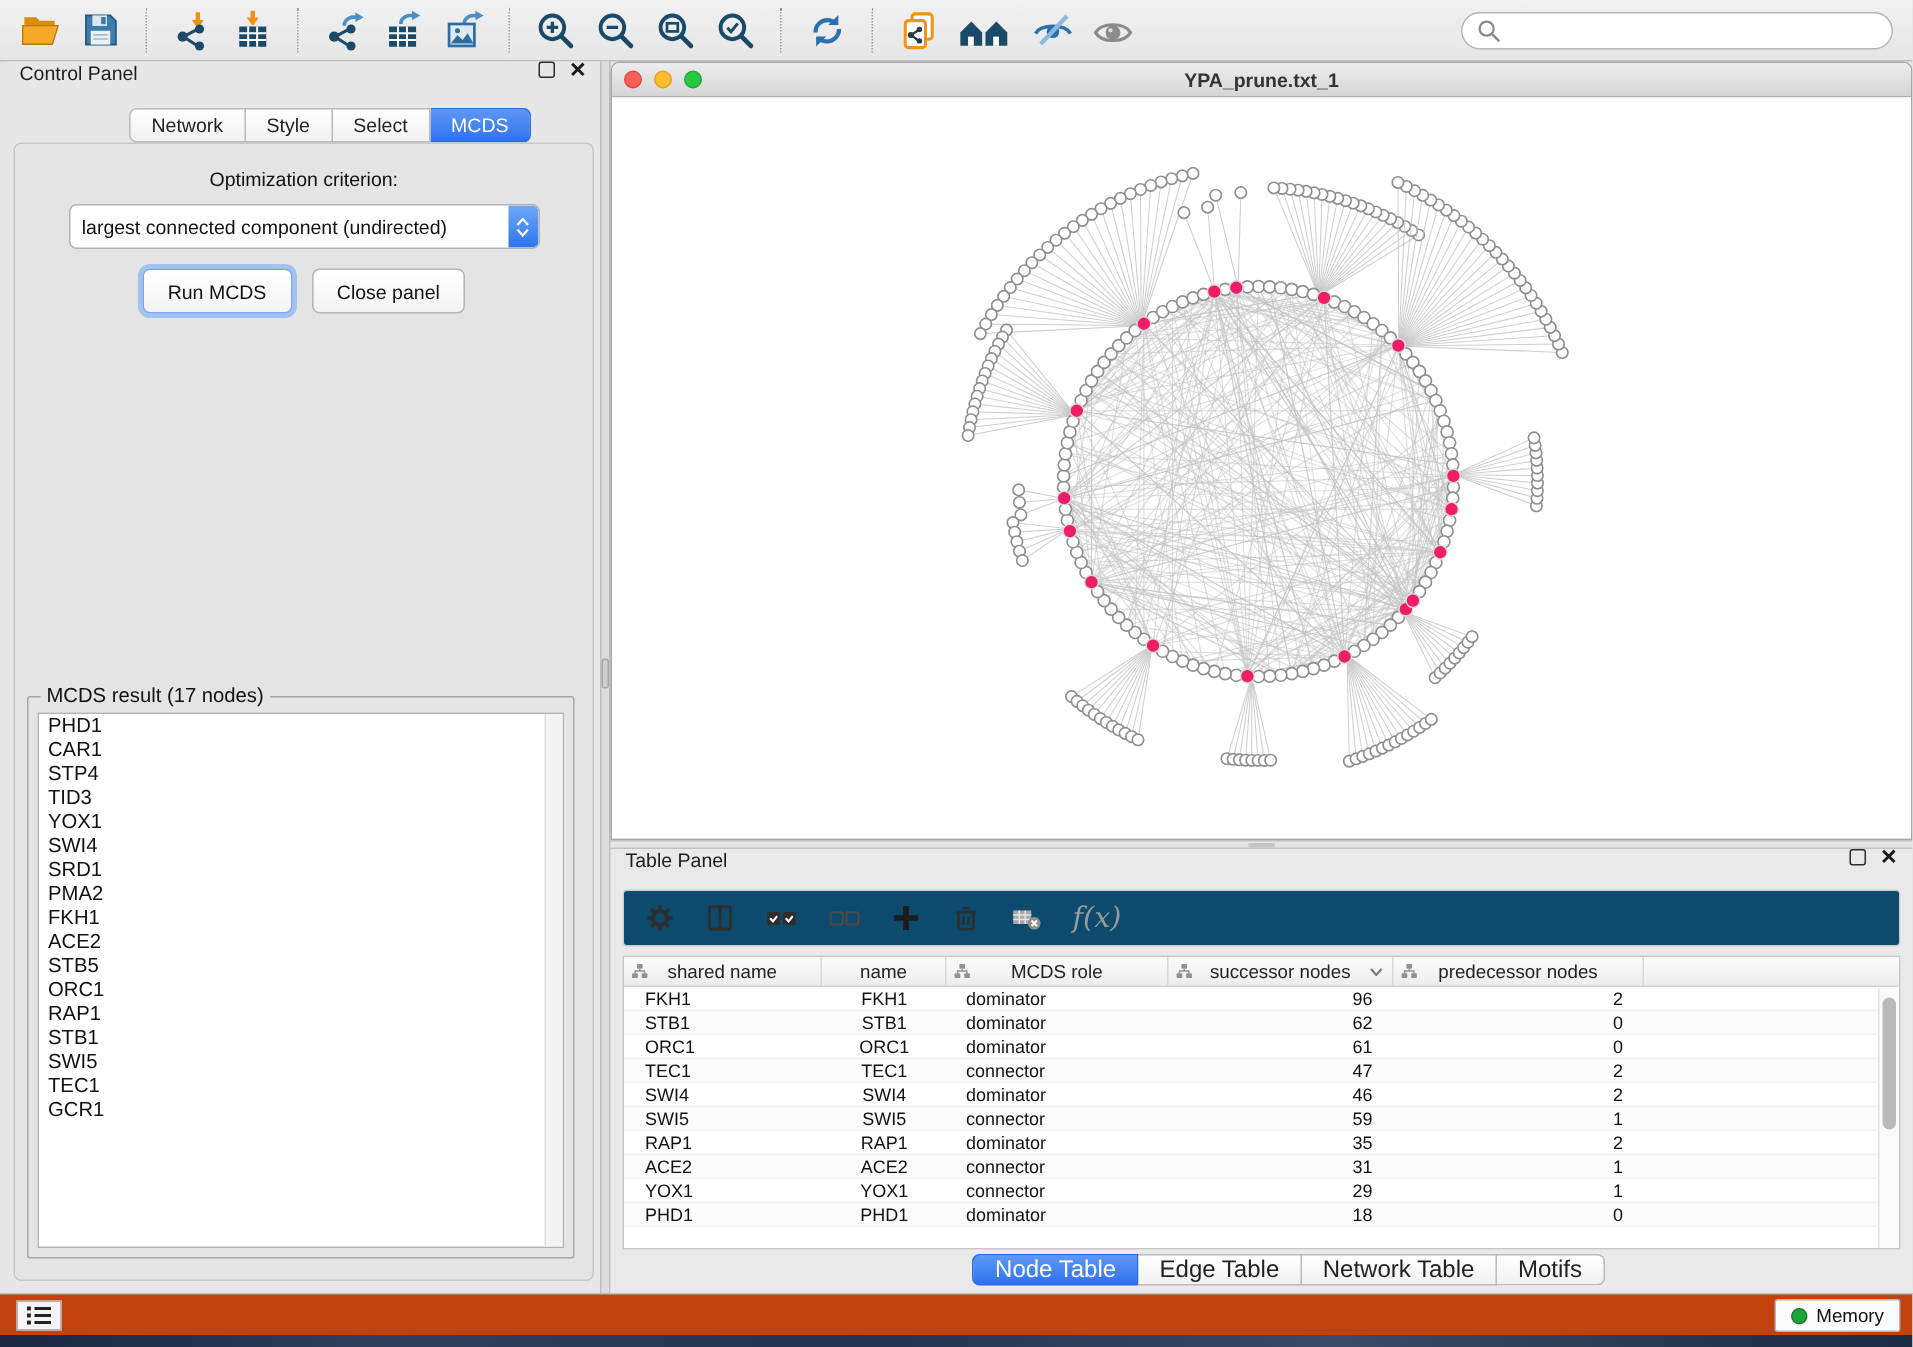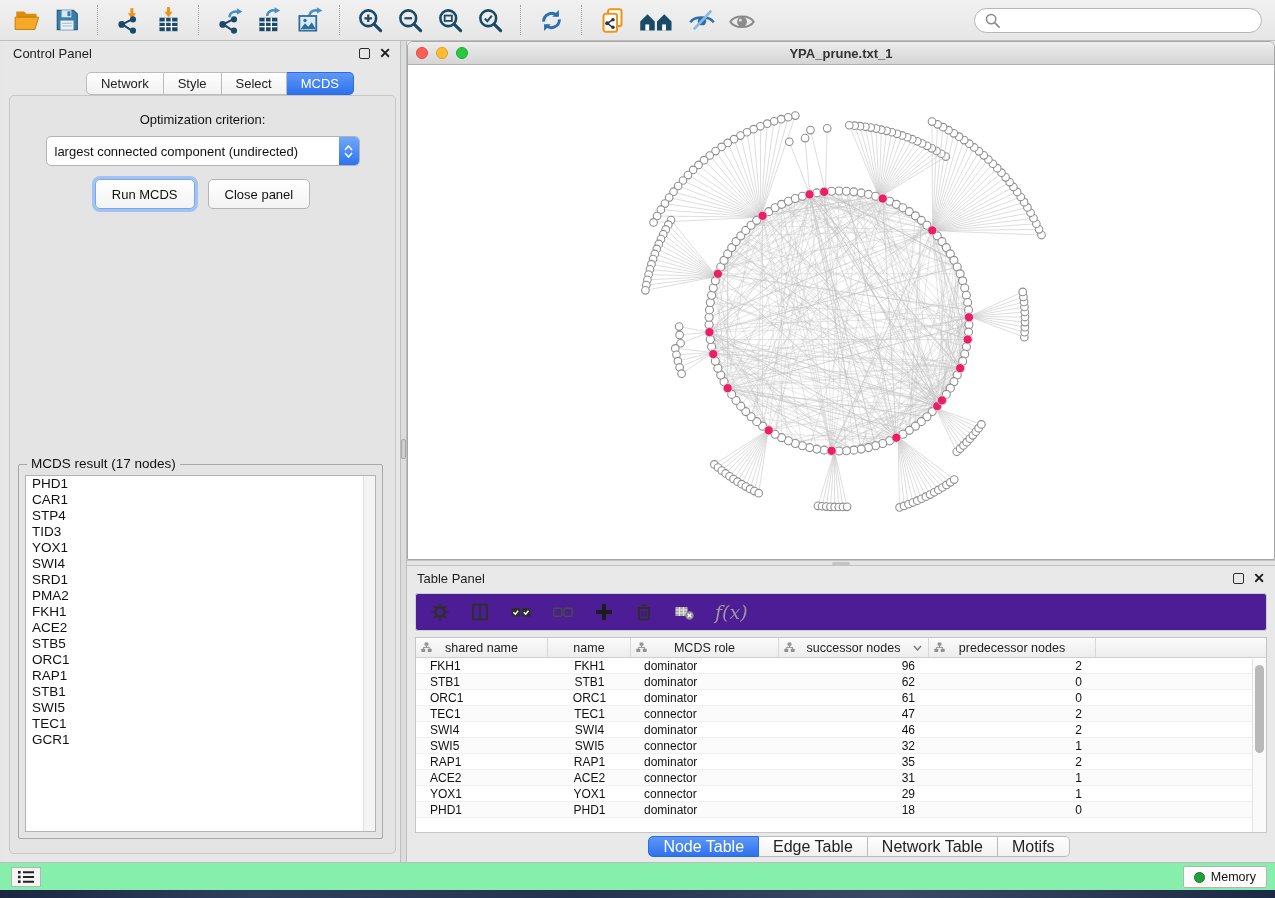--- a/index.html
+++ b/index.html
@@ -21,21 +21,21 @@
     border-radius:4px; flex:0 0 auto; }
   .tsep { width:1px; height:30px; border-left:1px dotted #9e9e9e; margin:0 7px; flex:0 0 auto; }
   #search-box { position:absolute; right:13px; top:8px; width:288px; height:25px;
     background:#fff; border:1px solid #b6b6b6; border-radius:13px;
     display:flex; align-items:center; padding:0 10px; gap:6px; }
   #search-box input { border:none; outline:none; flex:1; font-size:13px; background:transparent;
     font-family:"Liberation Sans", sans-serif; }
 
   
   #control-panel { left:4px; top:41px; width:396px; height:821px; background:#e7e7e7; }
-  .panel-titlerow { height:24px; display:flex; align-items:center; padding:0 9px; }
+  .panel-titlerow { height:24px; display:flex; align-items:flex-start; padding:0 9px; }
   .panel-title { font-size:13px; color:#1d1d1d; }
   .panel-winbtns { margin-left:auto; display:flex; align-items:center; gap:9px; }
   .float-btn { width:11px; height:11px; border:1.6px solid #2c2c2c; border-radius:2px; }
   .close-btn { font-size:14px; font-weight:bold; color:#1b1b1b; line-height:11px; }
 
   #cp-tabs { position:absolute; top:31px; left:0; width:100%; display:flex; justify-content:center; z-index:2; }
   .tab { height:23px; padding:0 14px; display:flex; align-items:center; font-size:13px;
     background:linear-gradient(#ffffff,#f1f1f1); border:1px solid #bcbcbc; border-left:none; color:#222; }
   .tab:first-child { border-left:1px solid #bcbcbc; border-radius:5px 0 0 5px;margin-left:36px; }
   .tab:last-child { border-radius:0 5px 5px 0; }
@@ -85,21 +85,21 @@
 
   
   #h-splitter { left:407px; top:560px; width:868px; height:6px; background:#e5e5e5;
     border-top:1px solid #c2c2c2; border-bottom:1px solid #c2c2c2; }
   #h-handle { position:absolute; left:425px; top:1px; width:18px; height:3px;
     background:#c4c4c4; border-radius:2px; }
 
   
   #table-panel { left:407px; top:566px; width:868px; height:296px; background:#e9e9e9; }
   #tp-toolbar { position:absolute; left:8px; right:8px; top:27px; height:38px;
-    background:#4c1d95; border:1px solid #cdcdcd; border-radius:3px;
+    background:#0c4a6e; border:1px solid #cdcdcd; border-radius:3px;
     display:flex; align-items:center; padding:0 14px; gap:20px; }
   .fx-label { font-family:"DejaVu Serif", serif; font-style:italic; font-size:19px; color:#9a9a9a; }
 
   #node-table { position:absolute; left:8px; right:8px; top:71px; height:196px;
     background:#fff; border:1px solid #c6c6c6; overflow:hidden; }
   #node-table-header { display:flex; height:20px; background:linear-gradient(#fbfbfb,#ededed);
     border-bottom:1px solid #cfcfcf; }
   .th { display:flex; align-items:center; justify-content:center; gap:5px;
     border-right:1px solid #d8d8d8; font-size:12.5px; color:#222; position:relative; }
   .th .hier { display:flex; position:absolute; left:5px; }
@@ -116,21 +116,21 @@
   .td.c4 { text-align:right; padding-right:14px; }
   #table-vscroll { position:absolute; right:0; top:21px; bottom:0; width:14px; background:#fafafa;
     border-left:1px solid #e2e2e2; }
   #table-vthumb { position:absolute; left:2px; top:6px; width:9px; height:88px;
     background:#b9b9b9; border-radius:5px; }
 
   #tp-tabs { position:absolute; left:0; right:0; bottom:5px; display:flex; justify-content:center; }
   #tp-tabs .tab { height:21px; font-size:16px; }
 
   
-  #status-bar { left:0; top:862px; width:1275px; height:28px; background:#86efac;
+  #status-bar { left:0; top:862px; width:1275px; height:28px; background:#c2410c;
     border-top:1px solid #bcbcbc;padding-left:15px; }
   #list-btn { position:absolute; left:11px; top:4px; width:30px; height:20px;
     background:#f4f4f4; border:1px solid #b4b4b4; display:flex; align-items:center; justify-content:center; }
   #memory-btn { position:absolute; right:8px; top:3px; height:22px; padding:0 10px;
     background:#fcfcfc; border:1px solid #b4b4b4; border-radius:2px;
     display:flex; align-items:center; gap:6px; font-size:12.5px; color:#111; }
   #memory-dot { width:11px; height:11px; border-radius:50%; background:#1ea33c; border:1px solid #157a2c; }
 </style>
 </head>
 <body>
@@ -1327,21 +1327,21 @@
           <div class="td c1">SWI4</div>
           <div class="td c2">dominator</div>
           <div class="td c3">46</div>
           <div class="td c4">2</div>
           <div class="td cf"></div>
         </div>
         <div class="tr alt">
           <div class="td c0">SWI5</div>
           <div class="td c1">SWI5</div>
           <div class="td c2">connector</div>
-          <div class="td c3">32</div>
+          <div class="td c3">59</div>
           <div class="td c4">1</div>
           <div class="td cf"></div>
         </div>
         <div class="tr">
           <div class="td c0">RAP1</div>
           <div class="td c1">RAP1</div>
           <div class="td c2">dominator</div>
           <div class="td c3">35</div>
           <div class="td c4">2</div>
           <div class="td cf"></div>

